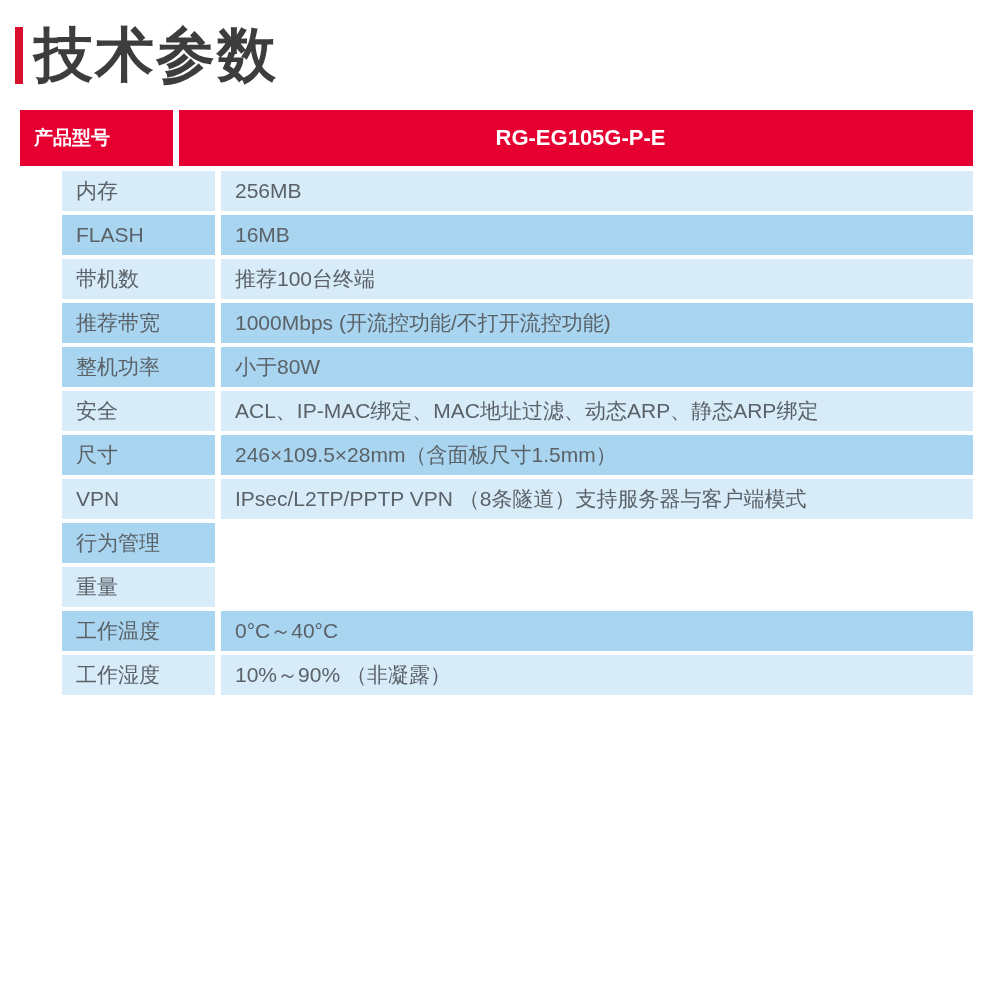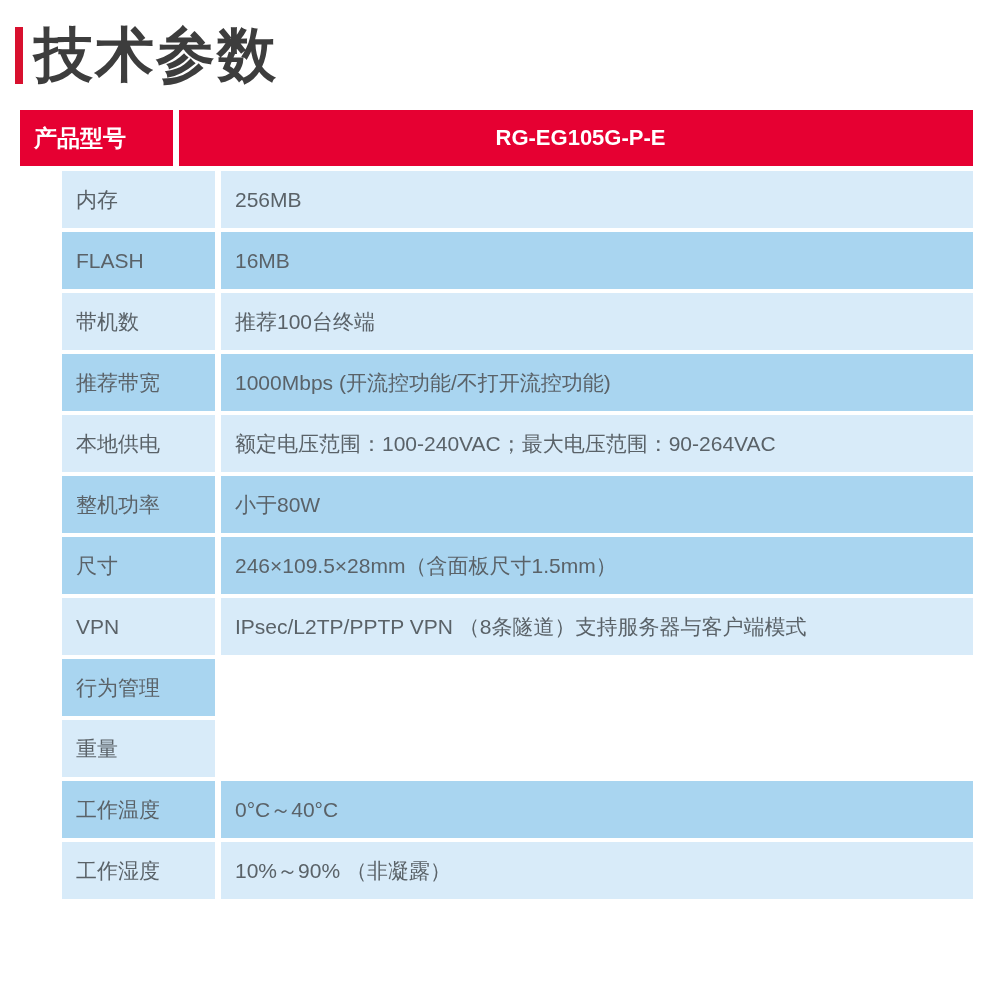--- a/index.html
+++ b/index.html
@@ -59,29 +59,29 @@
   .value-cell {
     flex: 1;
     padding-left: 14px;
     padding-right: 10px;
   }
   .header-row { height: 56px; margin-bottom: 5px; }
   .header-row .cell {
     background: var(--header-bg, #e60032);
     color: var(--header-text, #ffffff);
     font-weight: bold;
-    font-size: 23px;
+    font-size: 19px;
   }
   .header-row .value-cell {
     justify-content: center;
     padding-left: 9px;
     padding-right: 0;
     font-size: 22px;
   }
-  .data-row { height: 57px; padding-left: 42px; }
+  .data-row { height: 40px; padding-left: 42px; }
   .data-row .cell { font-weight: 500; }
   .data-row.light .cell { background: var(--row-light, #d8ebf9); }
   .data-row.dark  .cell { background: var(--row-dark,  #a9d5f0); }
 </style>
 </head>
 <body>
 
 <div class="page">
 
   <div class="title-block">
@@ -104,27 +104,27 @@
           <div class="cell value-cell">16MB</div>
         </div>
         <div class="row data-row light">
           <div class="cell label-cell">带机数</div>
           <div class="cell value-cell">推荐100台终端</div>
         </div>
         <div class="row data-row dark">
           <div class="cell label-cell">推荐带宽</div>
           <div class="cell value-cell">1000Mbps (开流控功能/不打开流控功能)</div>
         </div>
-        <div class="row data-row light">
-          <div class="cell label-cell">本地供电</div>
-          <div class="cell value-cell">额定电压范围：100-240VAC；最大电压范围：90-264VAC</div>
-        </div>
         <div class="row data-row dark">
           <div class="cell label-cell">整机功率</div>
           <div class="cell value-cell">小于80W</div>
+        </div>
+        <div class="row data-row light">
+          <div class="cell label-cell">安全</div>
+          <div class="cell value-cell">ACL、IP-MAC绑定、MAC地址过滤、动态ARP、静态ARP绑定</div>
         </div>
         <div class="row data-row dark">
           <div class="cell label-cell">尺寸</div>
           <div class="cell value-cell">246×109.5×28mm（含面板尺寸1.5mm）</div>
         </div>
         <div class="row data-row light">
           <div class="cell label-cell">VPN</div>
           <div class="cell value-cell">IPsec/L2TP/PPTP VPN （8条隧道）支持服务器与客户端模式</div>
         </div>
         <div class="row data-row dark">

